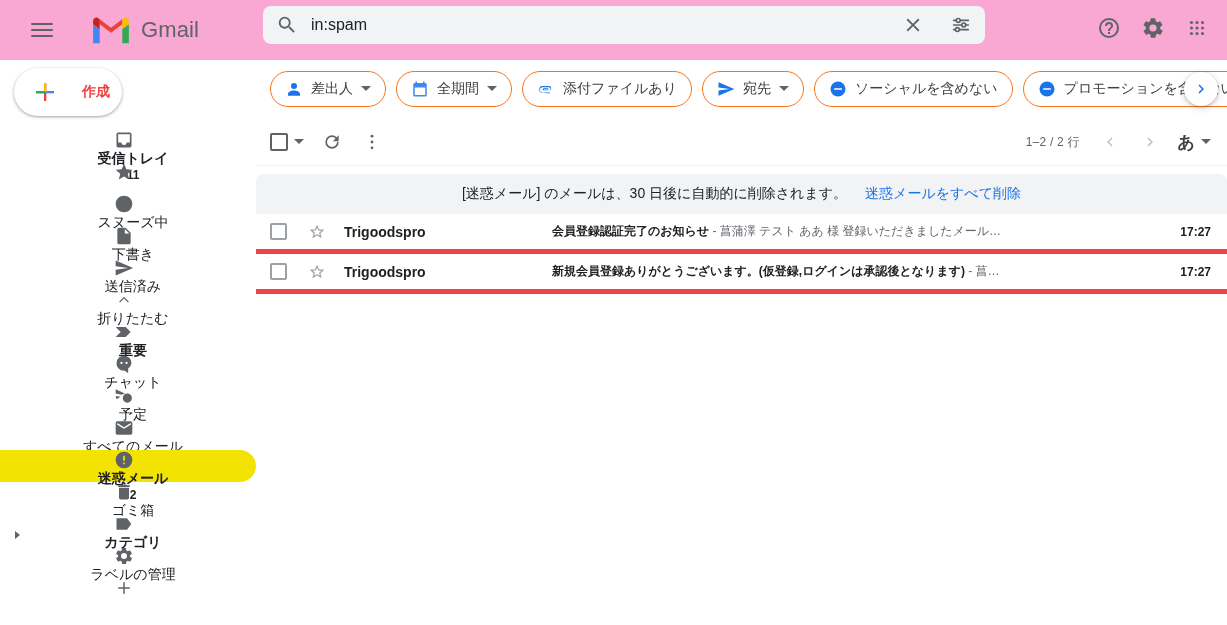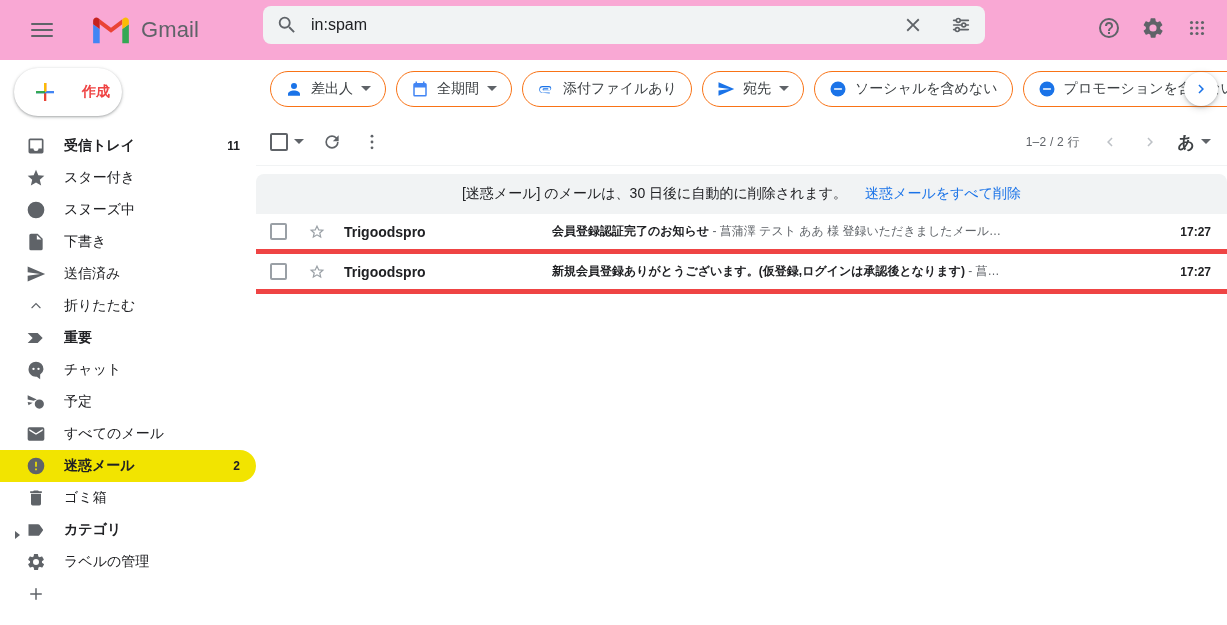--- a/index.html
+++ b/index.html
@@ -110,20 +110,21 @@
   .navitem {
     height: 32px;
     display: flex; align-items: center;
     padding-left: 26px;
     padding-right: 16px;
     border-radius: 0 16px 16px 0;
     cursor: pointer;
     position: relative;
     font-size: 14px;
     color: #202124;
+    flex-direction: column;
   }
   .navitem .nicon {
     width: 20px; height: 20px; flex: 0 0 20px;
     display: flex; align-items: center; justify-content: center;
     margin-right: 18px;
   }
   .navitem .nlabel { flex: 1 1 auto; white-space: nowrap; }
   .navitem .ncount { font-size: 12px; color: #202124; font-weight: 400; }
   .navitem.bold .nlabel { font-weight: bold; }
   .navitem.bold .ncount { font-weight: bold; }
@@ -367,21 +368,20 @@
           </span>
           <span class="nlabel">受信トレイ</span>
           <span class="ncount">11</span>
         </div>
         <div class="navitem">
           <span class="nicon">
             <svg width="20" height="20" viewBox="0 0 24 24" fill="#5f6368">
               <path d="M12 17.27L18.18 21l-1.64-7.03L22 9.24l-7.19-.61L12 2 9.19 8.63 2 9.24l5.46 4.73L5.82 21z"></path>
             </svg>
           </span>
-          <span class="nlabel">スター付き</span>
           <span class="ncount"></span>
         </div>
         <div class="navitem">
           <span class="nicon">
             <svg width="20" height="20" viewBox="0 0 24 24" fill="#5f6368">
               <path d="M12 2a10 10 0 100 20 10 10 0 000-20zm1 11V6h-2v9h7v-2z"></path>
             </svg>
           </span>
           <span class="nlabel">スヌーズ中</span>
           <span class="ncount"></span>

